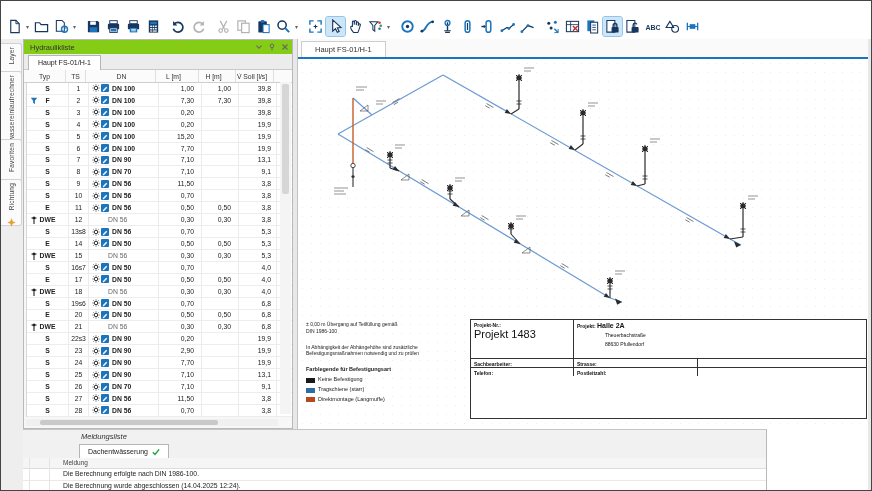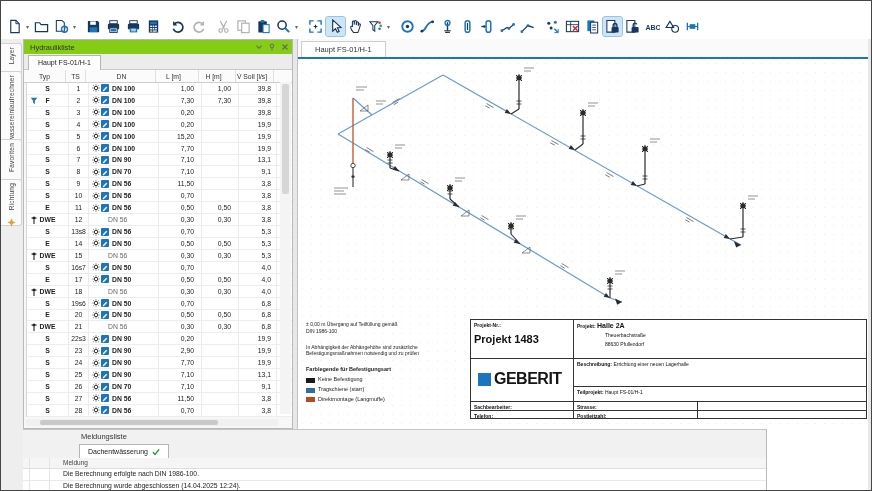--- a/index.html
+++ b/index.html
@@ -62,29 +62,29 @@
   .legend{position:absolute;left:8px;top:262px;width:162px;font-size:5px;color:#222;line-height:1.35;}
   .leg-note{margin-bottom:9px;white-space:pre-line;}
   .leg-title{font-size:5.5px;font-weight:700;margin-bottom:3px;}
   .leg-item{display:flex;align-items:center;gap:3px;margin-bottom:2.5px;font-size:5.5px;}
   .leg-sw{width:9px;height:5px;display:inline-block;}
   
   .tblock{position:absolute;left:172px;top:260px;width:397px;height:100px;background:#fff;border:1px solid #333;box-sizing:border-box;font-size:5px;color:#111;}
   .tb-row{display:flex;box-sizing:border-box;}
   .tb-cell{border-right:1px solid #333;border-bottom:1px solid #333;box-sizing:border-box;padding:2px 3px;overflow:hidden;}
   .tb-lab{font-weight:700;font-size:5px;}
-  .projno{font-size:11px;font-weight:700;margin-top:5px;}
+  .projno{font-size:11px;font-weight:400;}
   .projname{font-size:7px;font-weight:700;}
   .addr{margin-left:28px;margin-top:3px;font-size:5px;}
   .geb{display:flex;align-items:center;gap:3px;margin-top:9px;margin-left:4px;}
   .geb-sq{width:13px;height:13px;background:#1b75bc;}
   .geb-tx{font-size:16px;font-weight:800;letter-spacing:-0.5px;color:#151515;}
   
   .mpanel{position:absolute;left:22px;top:428px;width:744px;height:63px;background:#f1f1f1;border-top:1px solid #c5c5c5;border-right:1px solid #b9b9b9;box-sizing:border-box;}
-  .mtitle{height:13px;font-size:7.5px;color:#333;line-height:13px;padding-left:58px;}
+  .mtitle{height:13px;font-size:7.5px;color:#333;line-height:13px;padding-left:58px;font-style:italic;}
   .mtabs{height:15px;position:relative;border-bottom:1px solid #cfcfcf;}
   .mtab{position:absolute;left:56px;top:1px;height:14px;background:#fff;border:1px solid #b5b5b5;border-bottom:none;font-size:7px;line-height:14px;padding:0 8px;color:#222;display:flex;align-items:center;gap:4px;}
   .mgrid{position:absolute;left:0;right:0;top:28px;bottom:0;background:#fff;}
   .mhead{height:10px;background:#f5f5f5;border-bottom:1px solid #ddd;font-size:6.5px;color:#444;line-height:10px;padding-left:40px;}
   .mrow{height:10.8px;border-bottom:1px solid #e9e9e9;font-size:6.8px;color:#222;line-height:10.8px;padding-left:40px;background:#fff;}
   .mline{position:absolute;top:28px;bottom:0;width:1px;background:#e4e4e4;}
   .brcorner{position:absolute;left:766px;top:428px;width:101px;height:63px;background:#fff;}
 </style>
 </head>
 <body>
@@ -1243,38 +1243,20 @@
             <span class="tb-lab">Projekt-Nr.:</span>
             <div class="projno">Projekt 1483</div>
           </div>
           <div class="tb-cell" style="flex:1;border-right:none;">
             <span class="tb-lab">Projekt:</span>
             <span class="projname">Halle 2A</span>
             <div class="addr">Theuerbachstraße</div>
             <div class="addr">88630 Pfullendorf</div>
           </div>
         </div>
-        <div class="tb-row" style="height:43px;">
-          <div class="tb-cell" style="width:103px;">
-            <div class="geb">
-              <span class="geb-sq"></span>
-              <span class="geb-tx">GEBERIT</span>
-            </div>
-          </div>
-          <div style="flex:1;display:flex;flex-direction:column;">
-            <div class="tb-cell" style="border-right:none;height:28px;">
-              <span class="tb-lab">Beschreibung:</span>
-              <span>Errichtung einer neuen Lagerhalle</span>
-            </div>
-            <div class="tb-cell" style="border-right:none;flex:1;">
-              <span class="tb-lab">Teilprojekt:</span>
-              <span>Haupt FS-01/H-1</span>
-            </div>
-          </div>
-        </div>
         <div class="tb-row" style="height:9px;">
           <div class="tb-cell tb-lab" style="width:103px;">Sachbearbeiter:</div>
           <div class="tb-cell tb-lab" style="width:124px;">Strasse:</div>
           <div class="tb-cell" style="flex:1;border-right:none;"></div>
         </div>
         <div class="tb-row" style="height:8px;">
           <div class="tb-cell tb-lab" style="width:103px;border-bottom:none;">Telefon:</div>
           <div class="tb-cell tb-lab" style="width:124px;border-bottom:none;">Postleitzahl:</div>
           <div class="tb-cell" style="flex:1;border-right:none;border-bottom:none;"></div>
         </div>

